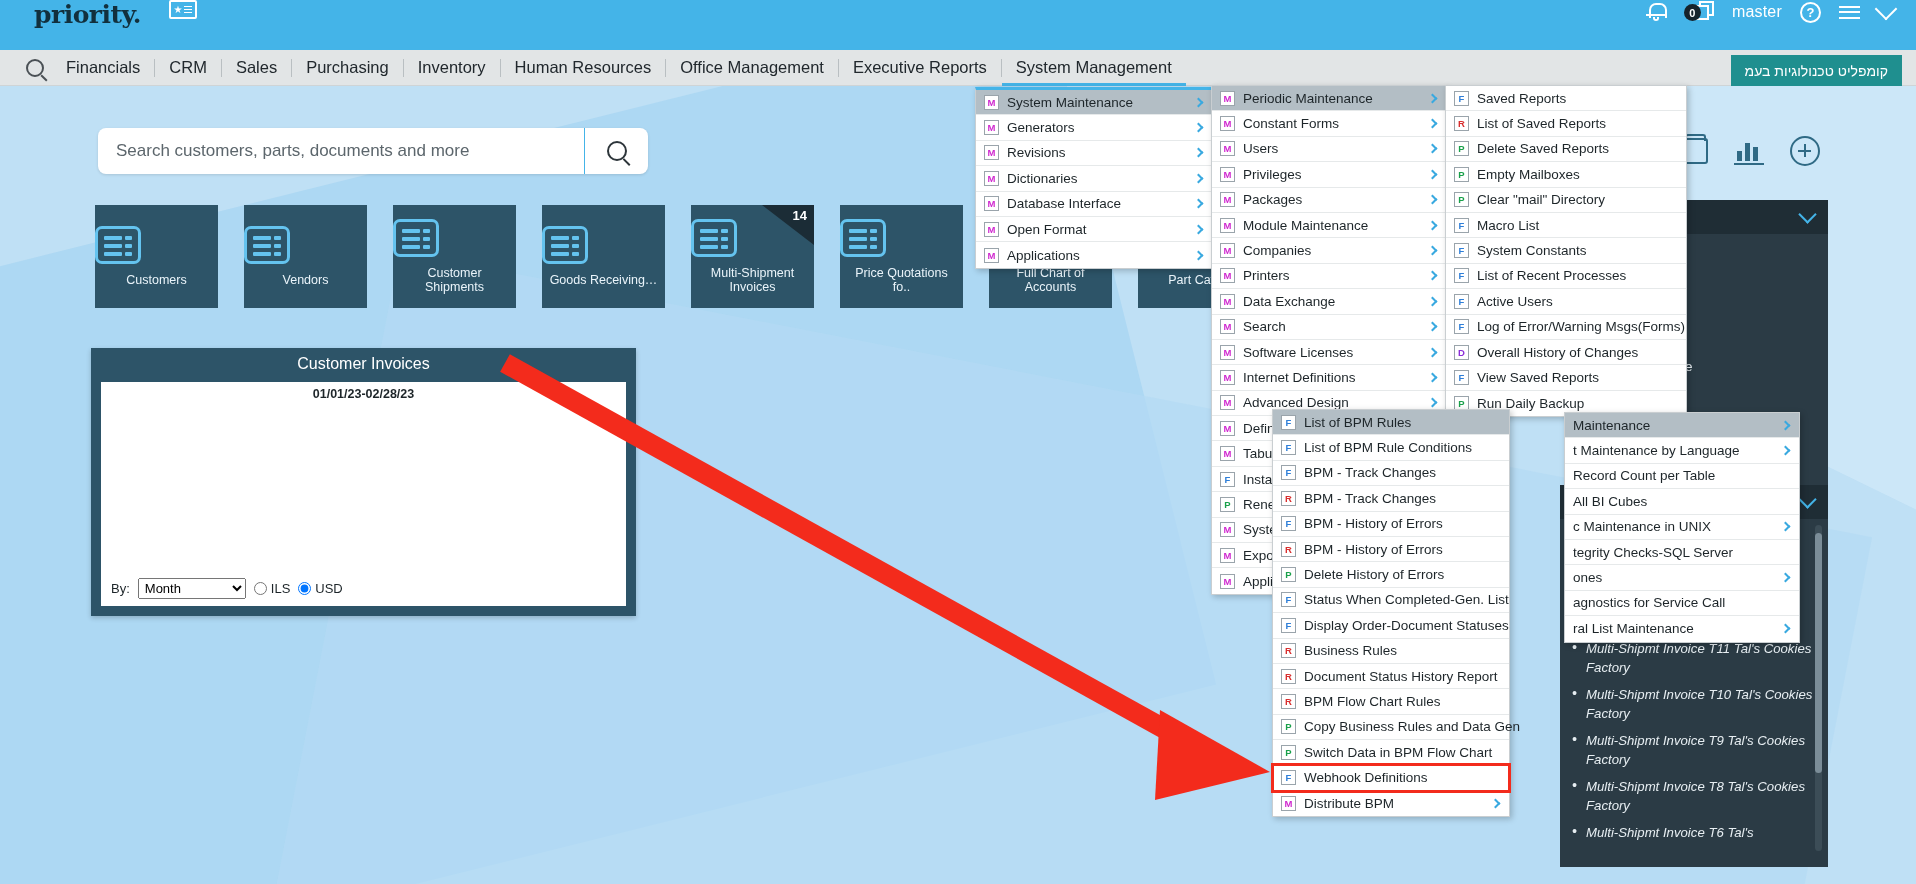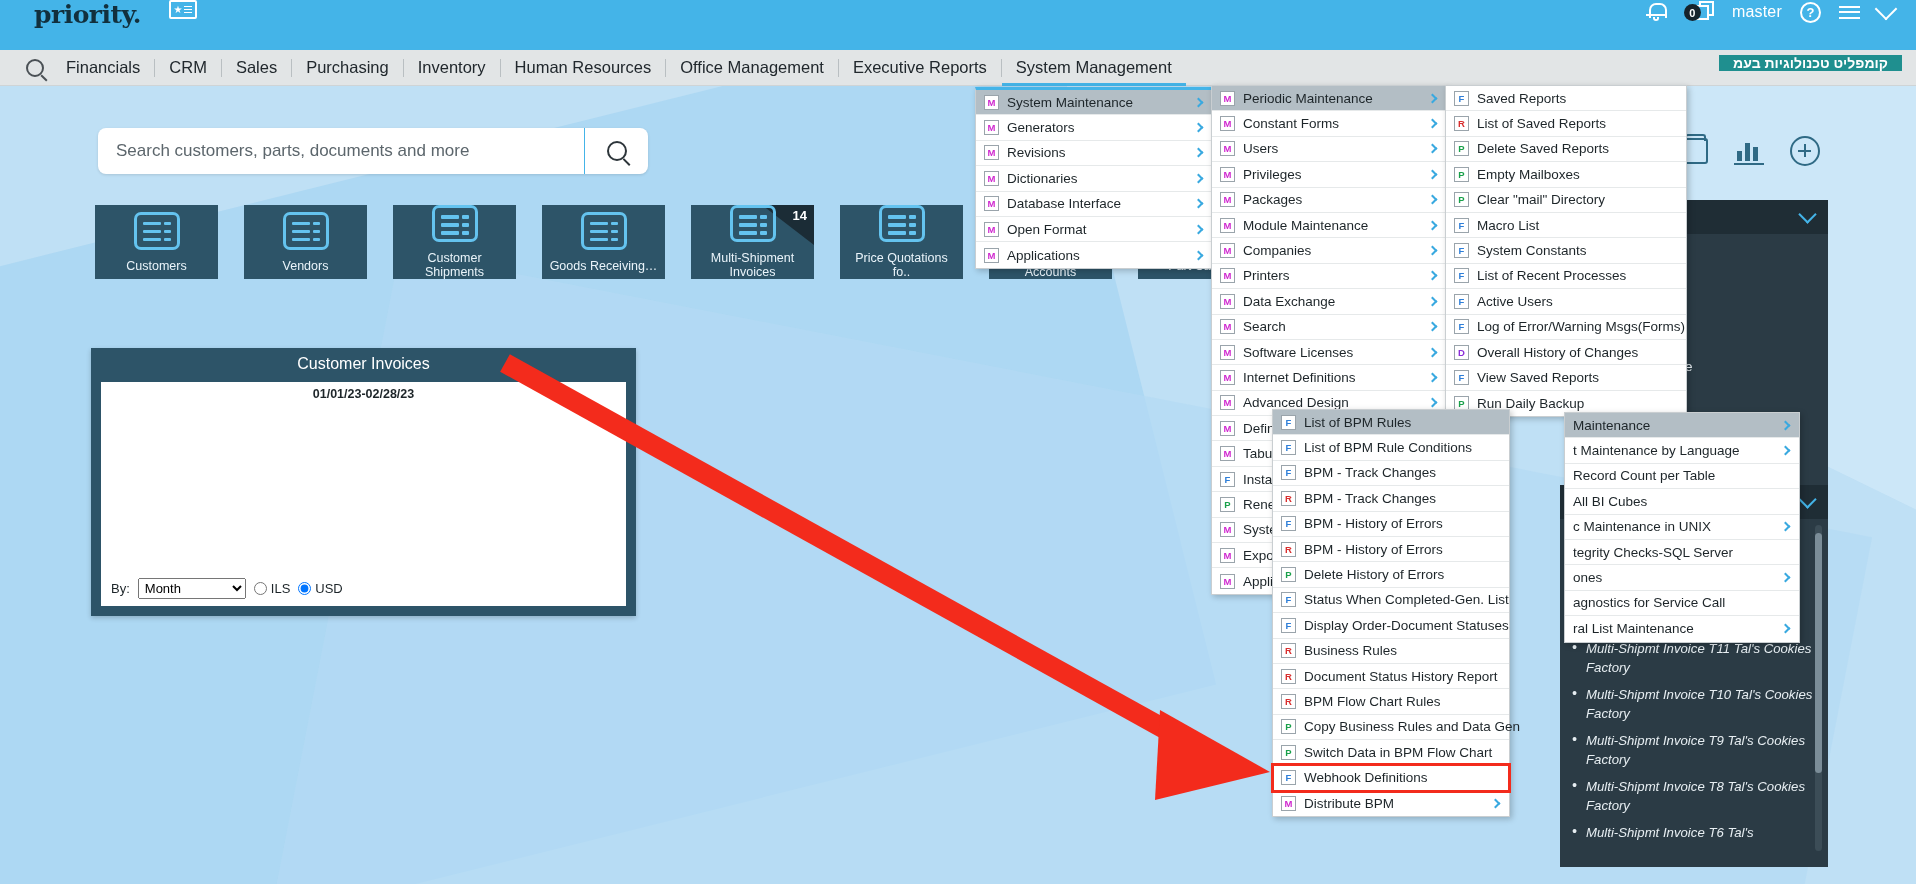--- a/index.html
+++ b/index.html
@@ -97,21 +97,21 @@
   }
   .mb-sep { width: 1px; height: 18px; background: #b9bfc2; }
   .mb-item.active { font-weight: 400; }
   .mb-item.active:after {
     content: ""; position: absolute; left: 0; right: 0; bottom: -1px;
     height: 3px; background: #44b4e8;
   }
   .company-tag {
     position: absolute; right: 14px; top: 5px;
     background: #1f8f8f; color: #fff; font-size: 14px;
-    padding: 0 14px; direction: rtl; font-weight: bold;
+    padding: 8px 14px; direction: rtl;
   }
 
   
   .canvas {
     position: absolute; left: 0; top: 86px; width: 1916px; height: 798px;
     background: #bfe0f5; overflow: hidden;
   }
   .canvas .swoosh1 {
     position: absolute; left: -100px; top: 60px; width: 1250px; height: 700px;
     background: #a9d6f2; transform: rotate(-14deg); opacity: .85;
@@ -184,22 +184,22 @@
   }
   .icon-plus:before, .icon-plus:after {
     content: ""; position: absolute; background: #2f6a85;
   }
   .icon-plus:before { left: 6px; top: 11.5px; width: 13px; height: 2.5px; }
   .icon-plus:after { left: 11.5px; top: 6px; width: 2.5px; height: 13px; }
 
   
   .tiles { position: absolute; left: 95px; top: 205px; display: flex; gap: 26px; }
   .tile {
-    width: 123px; height: 74px; background: #2d5468;
-    display: flex; flex-direction: column; align-items: center;
+    width: 123px; height: 103px; background: #2d5468;
+    display: flex; flex-direction: column; 
     justify-content: center; cursor: pointer; position: relative;
     overflow: hidden;
   }
   .tile-ico {
     width: 46px; height: 38px; border: 3px solid #64c3ef; border-radius: 7px;
     position: relative; margin-bottom: 9px;
   }
   .tile-ico .row {
     position: absolute; left: 6px; height: 3.5px; background: #64c3ef;
     width: 18px; border-radius: 1px;

